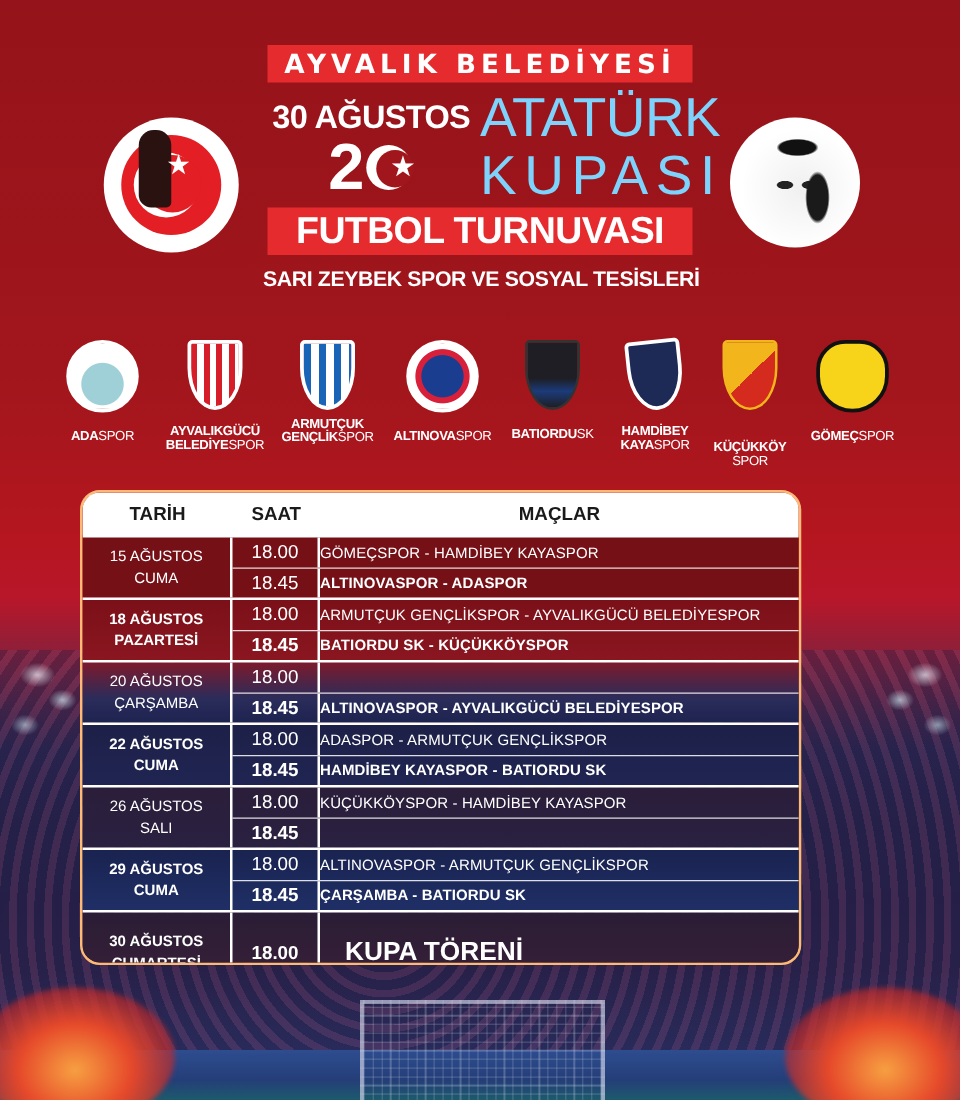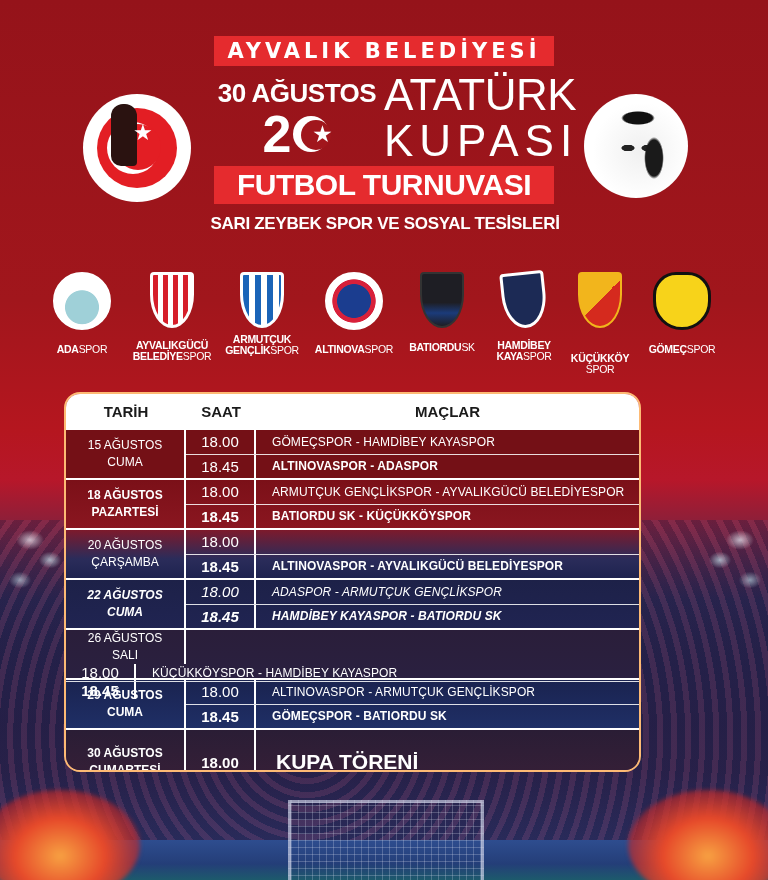--- a/index.html
+++ b/index.html
@@ -74,21 +74,21 @@
   .crescent::after {
     content: ""; position: absolute; left: 10px; top: 6px; width: 30px; height: 30px; border-radius: 50%;
     background: #a1161c;
   }
   .crescent .star {
     position: absolute; left: 22px; top: 8px; font-size: 20px; line-height: 24px; color: #fff; z-index: 2;
   }
   .title-big {
     position: absolute; left: 384px; top: 72px; width: 180px;
     font-family: "Liberation Sans", sans-serif; font-weight: normal;
-    text-align: right; color: #ffffff;
+    text-align: right; color: #7dd3fc;
   }
   .title-big .l1 { font-size: 44px; line-height: 46px; letter-spacing: -0.5px; }
   .title-big .l2 { font-size: 44px; line-height: 46px; letter-spacing: 6px; }
   .banner-mid {
     position: absolute; left: 214px; top: 166px; width: 340px; height: 38px;
     background: #e52b2e;
     font-family: "Liberation Sans", sans-serif; font-weight: bold; font-size: 30px;
     text-align: center; line-height: 38px; letter-spacing: -0.5px;
   }
   .venue {
@@ -176,29 +176,29 @@
   .group .date.bold { font-weight: bold; }
   .group .rows { flex: 1; display: flex; flex-direction: column; }
   .match-row { display: flex; flex: 1; }
   .match-row + .match-row { border-top: 1.5px solid rgba(255,255,255,.85); }
   .match-row .time {
     width: 70px; display: flex; align-items: center; justify-content: center;
     font-family: "Liberation Sans", sans-serif; font-size: 15px; border-right: 2px solid #fff;
   }
   .match-row .time.bold { font-weight: bold; }
   .match-row .game {
-    flex: 1; display: flex; align-items: center; padding-left: 16px;
+    flex: 1; display: flex; align-items: center; 
     font-family: "Liberation Sans", sans-serif; font-size: 12px; letter-spacing: 0.1px;
   }
   .match-row .game.bold { font-weight: bold; }
   .g-red { background: #741016; }
   .g-red2 { background: linear-gradient(180deg, #7b1018 0%, #8a1620 100%); }
   .g-mix { background: linear-gradient(180deg, #7d1a2c 0%, #2b2c5a 60%, #1e2350 100%); }
-  .g-navy { background: linear-gradient(180deg, #1d2148 0%, #202452 100%); font-style: italic; }
-  .g-dark { background: linear-gradient(180deg, #2a1e3a 0%, #2a2040 100%); flex-direction: column; }
+  .g-navy { background: linear-gradient(180deg, #1d2148 0%, #202452 100%); }
+  .g-dark { background: linear-gradient(180deg, #2a1e3a 0%, #2a2040 100%); }
   .g-navy2 { background: linear-gradient(180deg, #1a2350 0%, #1f2f66 100%); }
   .g-final { background: linear-gradient(180deg, #2a1d35 0%, #3a2038 100%); height: 66px; }
   .final-row .time { width: 70px; display: flex; align-items: center; justify-content: center;
     font-family: "Liberation Sans", sans-serif; font-size: 15px; font-weight: bold; border-right: 2px solid #fff; }
   .final-row .game { flex: 1; display: flex; align-items: center; padding-left: 20px;
     font-family: "Liberation Sans", sans-serif; font-size: 21px; font-weight: bold; }
 </style>
 </head>
 <body>
 
@@ -366,21 +366,21 @@
         <span>29 AĞUSTOS</span>
         <span>CUMA</span>
       </div>
     <div class="rows">
       <div class="match-row">
           <div class="time">18.00</div>
           <div class="game">ALTINOVASPOR - ARMUTÇUK GENÇLİKSPOR</div>
         </div>
       <div class="match-row">
           <div class="time bold">18.45</div>
-          <div class="game bold">GÖMEÇSPOR - BATIORDU SK</div>
+          <div class="game bold">ÇARŞAMBA - BATIORDU SK</div>
         </div>
     </div>
   </div>
 
   <div class="group g-final final-row">
     <div class="date bold">
         <span>30 AĞUSTOS</span>
         <span>CUMARTESİ</span>
       </div>
     <div class="time">18.00</div>

